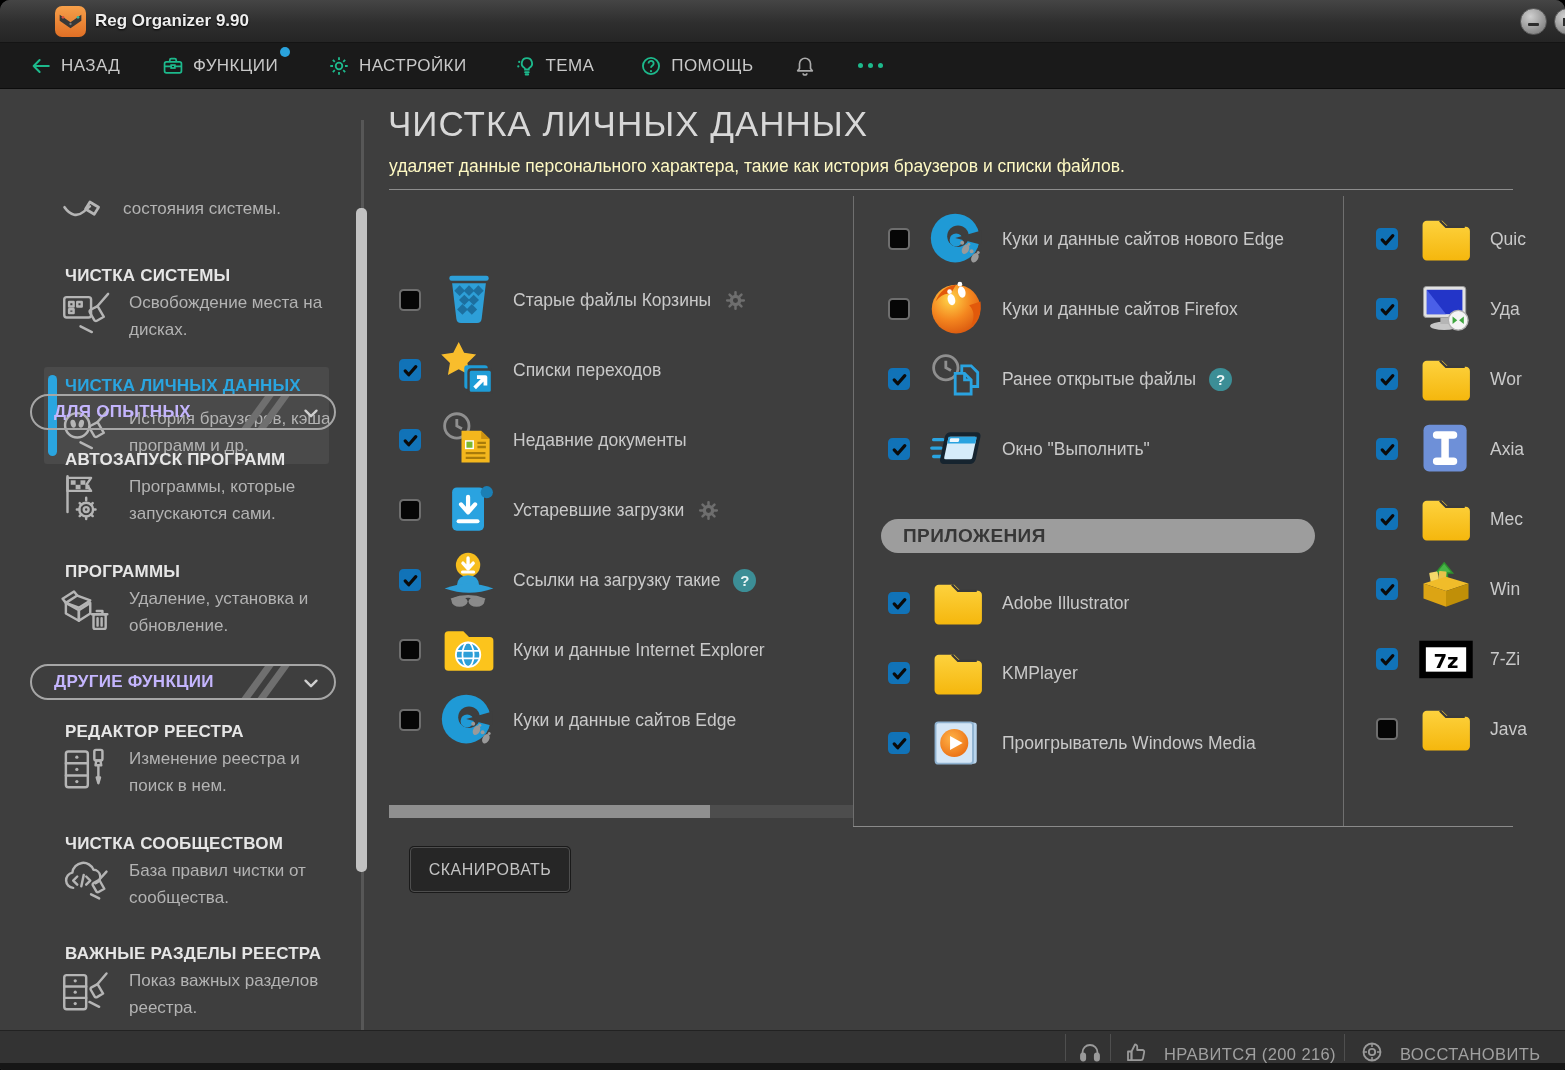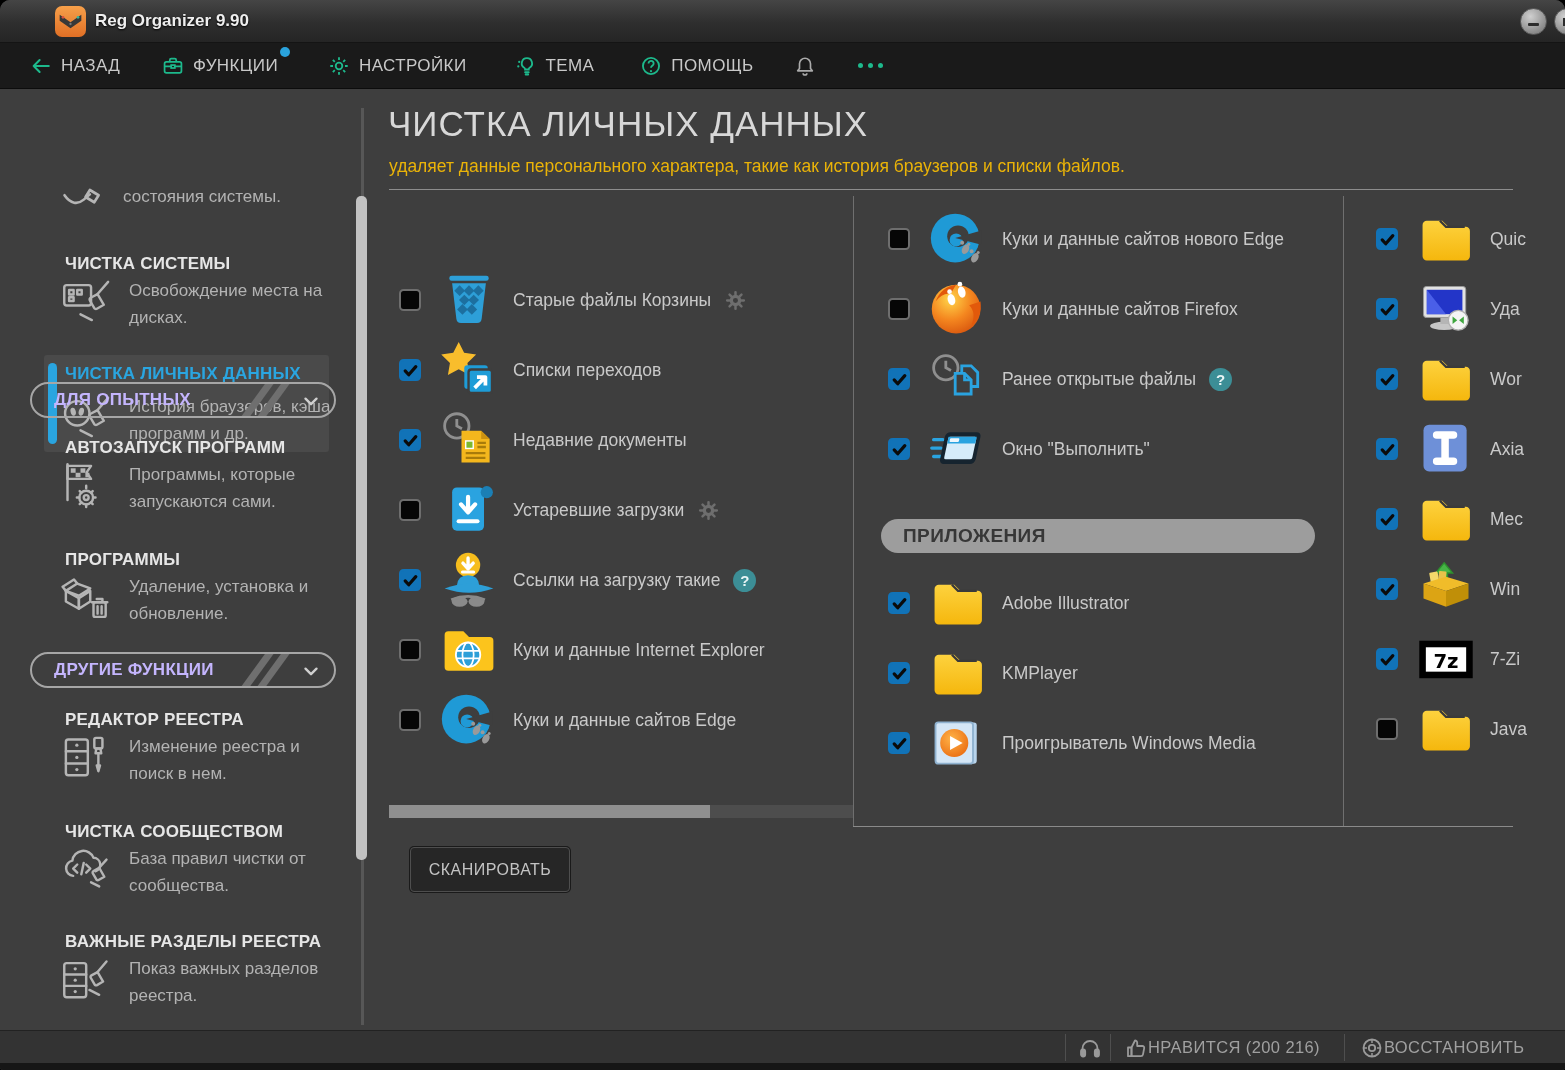--- a/index.html
+++ b/index.html
@@ -24,21 +24,21 @@
   
   #navbar{position:absolute;left:0;top:43px;width:100%;height:45px;background:#1a1a1a;
           border-bottom:1px solid #0c0c0c;display:flex;align-items:center;}
   .nav-item{display:flex;align-items:center;gap:9px;color:#c8c8c8;font-size:17px;letter-spacing:.4px;cursor:default;}
   .nav-item svg{width:22px;height:22px;}
   .badge-wrap{position:relative;}
   .blue-dot{position:absolute;right:-12px;top:-9px;width:10px;height:10px;border-radius:50%;background:#2aa3dd;}
   .dots3{display:flex;gap:5px;}
   .dots3 i{width:5px;height:5px;border-radius:50%;background:#1db98c;}
   
-  #sidebar{position:absolute;left:0;top:88px;width:375px;height:942px;}
+  #sidebar{position:absolute;left:0;top:100px;width:375px;height:942px;}
   .sb-entry{position:absolute;left:65px;width:280px;cursor:default;}
   .sb-title{font-size:17px;font-weight:bold;color:#e6e6e6;letter-spacing:.2px;white-space:nowrap;}
   .sb-body{display:flex;margin-left:-4px;margin-top:3px;}
   .sb-icn{width:52px;height:52px;flex:none;}
   .sb-icn svg{width:52px;height:52px;}
   .sb-desc{margin-left:16px;width:218px;font-size:17px;line-height:27px;color:#b3b3b3;}
   #sb-partial{position:absolute;left:60px;top:95px;display:flex;align-items:flex-start;}
   #sb-partial svg{width:58px;height:28px;}
   #sb-partial .sb-desc{margin-left:5px;width:auto;}
   #sel-box{position:absolute;left:44px;top:267px;width:285px;height:97px;background:#4a4a4a;border-radius:3px;}
@@ -47,21 +47,21 @@
   #sel-box .sb-body{position:absolute;left:17px;top:38px;margin:0;}
   .sb-group{position:absolute;left:30px;width:306px;height:36px;border:2px solid #a6a6a6;border-radius:19px;
             box-sizing:border-box;display:flex;align-items:center;overflow:hidden;}
   .sb-group-label{margin-left:22px;font-size:17px;font-weight:bold;color:#c4b5fd;letter-spacing:.3px;}
   .stripe{position:absolute;top:-10px;width:7px;height:55px;background:#6f6f6f;transform:rotate(36deg);}
   .sb-group .chev{position:absolute;right:12px;top:6px;width:22px;height:22px;}
   #sb-track{position:absolute;left:361px;top:20px;width:3px;height:917px;background:#575757;}
   #sb-thumb{position:absolute;left:356px;top:108px;width:11px;height:664px;background:#c2c2c2;border-radius:5px;}
   
   #main-title{position:absolute;left:388px;top:104px;font-size:35px;font-weight:300;color:#d8d8d8;letter-spacing:1px;}
-  #main-sub{position:absolute;left:389px;top:156px;font-size:17.5px;color:#eab308;}
+  #main-sub{position:absolute;left:389px;top:156px;font-size:17.5px;color:#fef9c3;}
   .hline{position:absolute;height:1px;background:#8d8d8d;}
   .vline{position:absolute;width:1px;background:#6f6f6f;}
   .pill{position:absolute;height:34px;background:#9d9d9d;border-radius:17px;display:flex;align-items:center;}
   .pill span{margin-left:22px;font-size:19px;font-weight:bold;color:#373737;letter-spacing:.4px;}
   .rows{position:absolute;}
   .crow{display:flex;align-items:center;height:70px;}
   .cb{width:22px;height:22px;border-radius:4.5px;background:#060606;border:2px solid #6e6e6e;box-sizing:border-box;
       flex:none;margin-right:16px;display:flex;align-items:center;justify-content:center;}
   .cb svg{display:none;width:17px;height:17px;}
   .cb.checked{background:#1173b8;border-color:#1173b8;}
@@ -77,21 +77,21 @@
   #hsb-track{position:absolute;left:389px;top:805px;width:464px;height:13px;background:#4d4d4d;}
   #hsb-thumb{position:absolute;left:0;top:0;width:321px;height:13px;background:#8f8f8f;}
   #scan-btn{position:absolute;left:410px;top:847px;width:158px;height:43px;background:#262626;
             border:1px solid #4e4e4e;border-radius:4px;box-shadow:0 0 0 1px #1a1a1a;
             display:flex;align-items:center;justify-content:center;
             font-size:16px;color:#c3c3c3;letter-spacing:.5px;font-family:"Liberation Sans",sans-serif;}
   
   #footer{position:absolute;left:0;top:1030px;width:100%;height:33px;background:#333333;border-top:1px solid #222;}
   #footer-strip{position:absolute;left:0;top:1063px;width:100%;height:7px;background:#161616;}
   .fsep{position:absolute;top:3px;width:1px;height:27px;background:#4f4f4f;}
-  .fgroup{position:absolute;top:0;height:33px;display:flex;align-items:center;gap:0;
+  .fgroup{position:absolute;top:0;height:33px;display:flex;align-items:flex-end;gap:16px;
           color:#a0a0a0;font-size:16.5px;letter-spacing:.4px;}
   .fgroup svg{width:24px;height:24px;}
 </style>
 </head>
 <body>
 
 <svg width="0" height="0" style="position:absolute">
   <defs>
     <linearGradient id="gfold" x1="0" y1="0" x2="0" y2="1">
         <stop offset="0" stop-color="#fdd23e"></stop>

